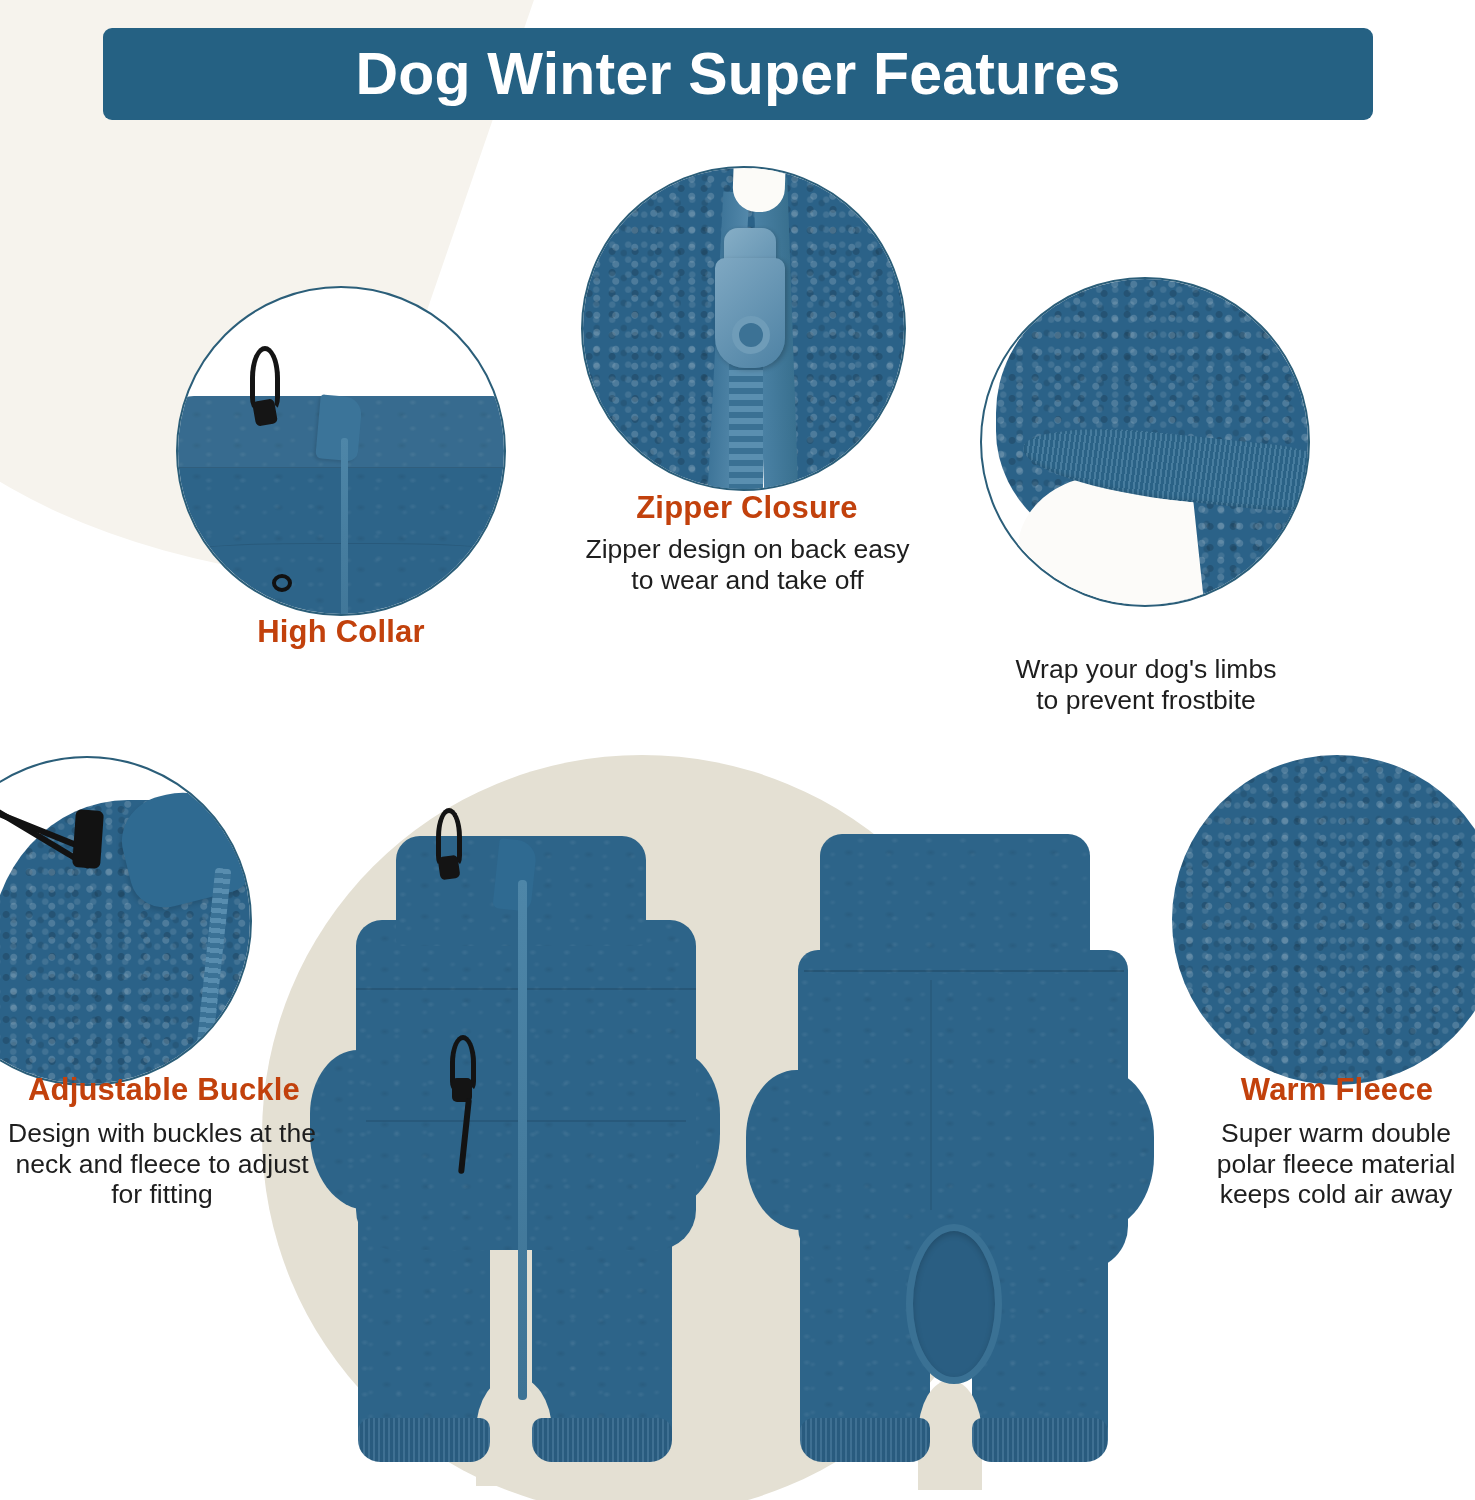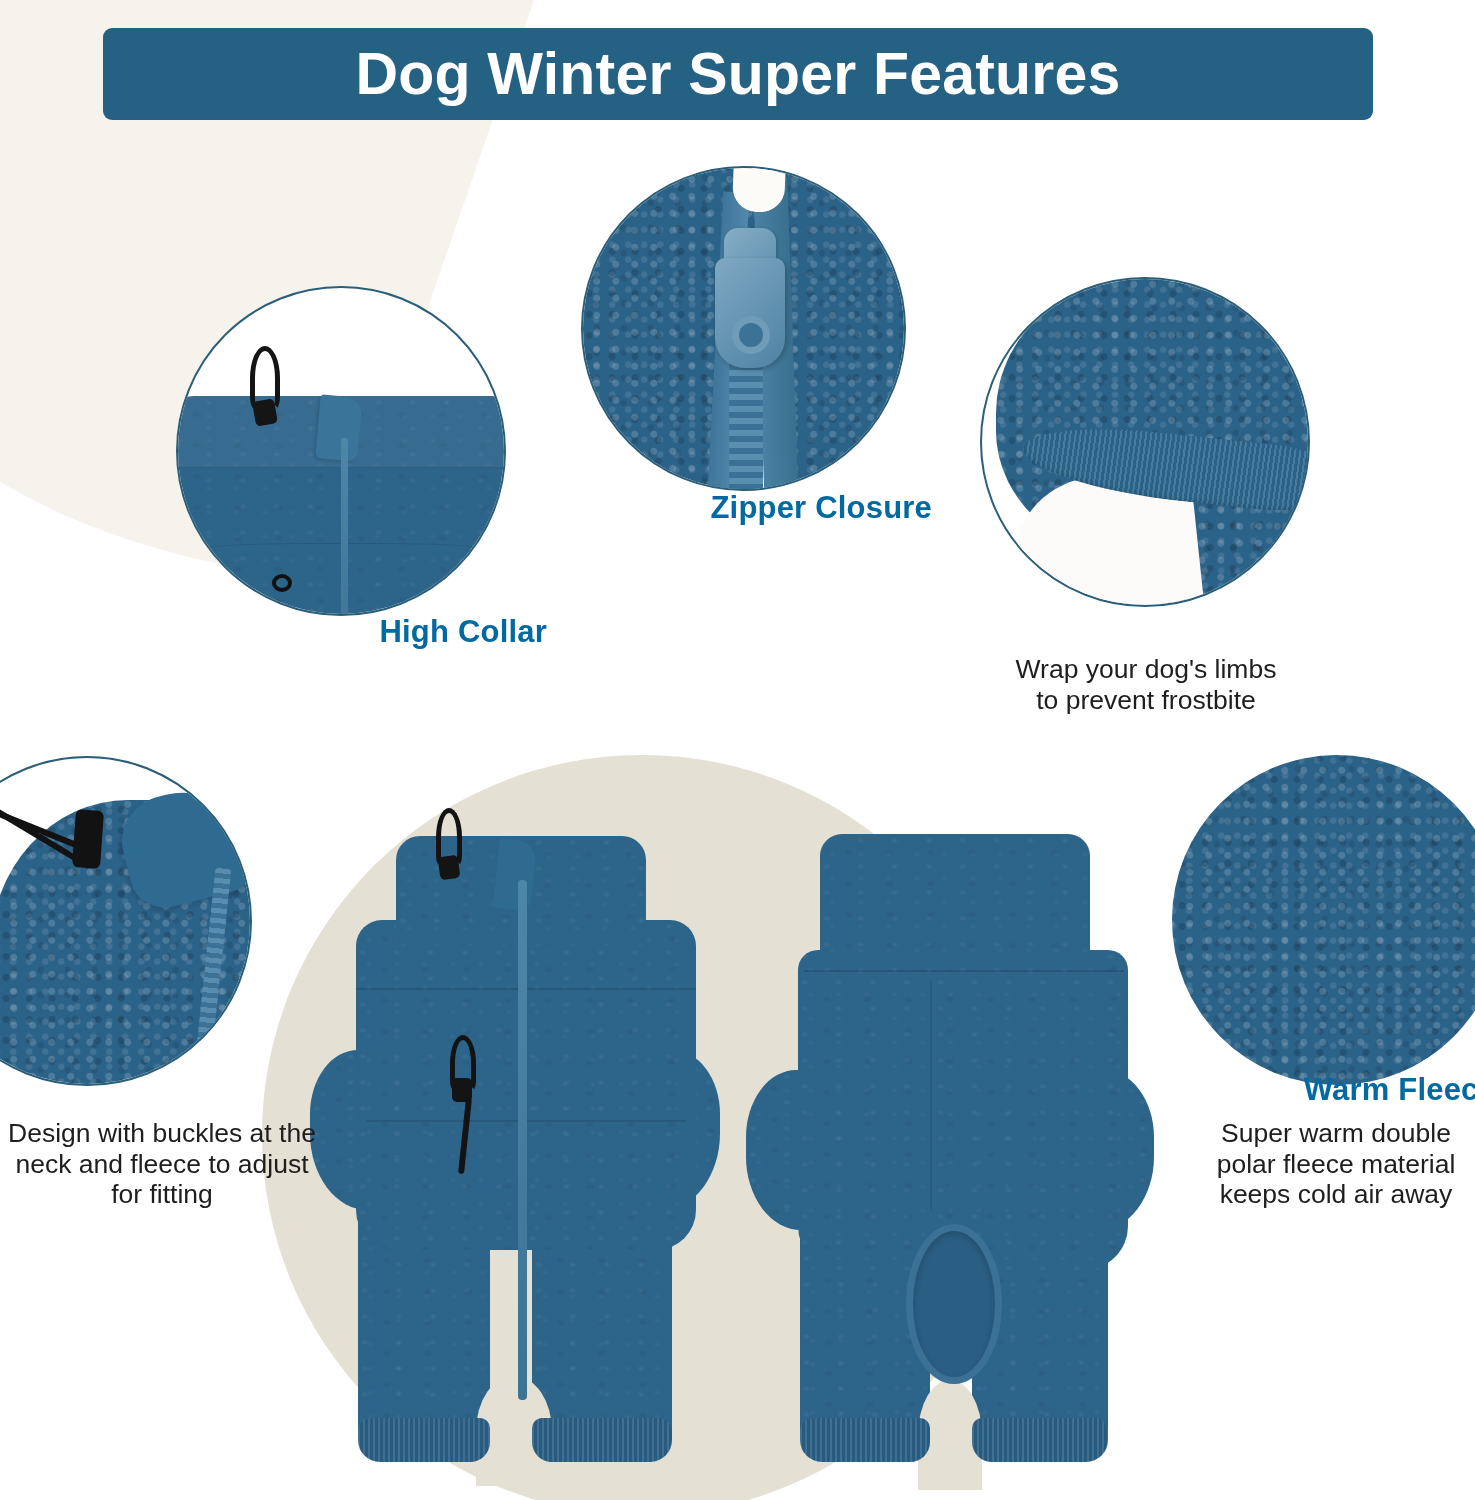--- a/index.html
+++ b/index.html
@@ -72,22 +72,22 @@
     font-size: 59px;
     font-weight: 700;
     letter-spacing: 0.2px;
     line-height: 1;
     white-space: nowrap;
   }
 
   
   .feature-title {
     position: absolute;
-    text-align: right;
-    color: #0369a1;
+    text-align: center;
+    color: #c2410c;
     font-size: 31px;
     font-weight: 700;
     letter-spacing: 0.2px;
     z-index: 5;
   }
   .feature-desc {
     position: absolute;
     text-align: center;
     color: #1E1E1E;
     font-size: 26.5px;
@@ -468,38 +468,41 @@
     <div class="fleece-sherpa zc-right"></div>
     <div class="zc-tape-l"></div>
     <div class="zc-tape-r"></div>
     <div class="zc-gap"></div>
     <div class="zc-teeth"></div>
     <div class="zc-pull-tab"></div>
     <div class="zc-pull-body"></div>
     <div class="zc-pull-hole"></div>
   </div>
   <div class="feature-title" id="title-zipper">Zipper Closure</div>
+  <div class="feature-desc" id="desc-zipper">Zipper design on back easy
+to wear and take off</div>
 
   <div class="photo-circle ring" id="circle-cuffs">
     <div class="fleece-sherpa ec-sleeve"></div>
     <div class="fleece-sherpa ec-lower"></div>
     <div class="ec-opening"></div>
     <div class="ec-band"></div>
   </div>
   <div class="feature-desc" id="desc-cuffs">Wrap your dog's limbs
 to prevent frostbite</div>
 
   <div class="photo-circle ring" id="circle-buckle">
     <div class="fleece-sherpa ab-fabric"></div>
     <div class="ab-flap"></div>
     <div class="ab-zip"></div>
     <div class="ab-cord1"></div>
     <div class="ab-cord2"></div>
     <div class="ab-toggle"></div>
   </div>
+  <div class="feature-title" id="title-buckle">Adjustable Buckle</div>
   <div class="feature-desc" id="desc-buckle">Design with buckles at the
 neck and fleece to adjust
 for fitting</div>
 
   <div class="photo-circle" id="circle-fleece">
     <div class="fleece-sherpa wf-fill"></div>
   </div>
   <div class="feature-title" id="title-fleece">Warm Fleece</div>
   <div class="feature-desc" id="desc-fleece">Super warm double
 polar fleece material

